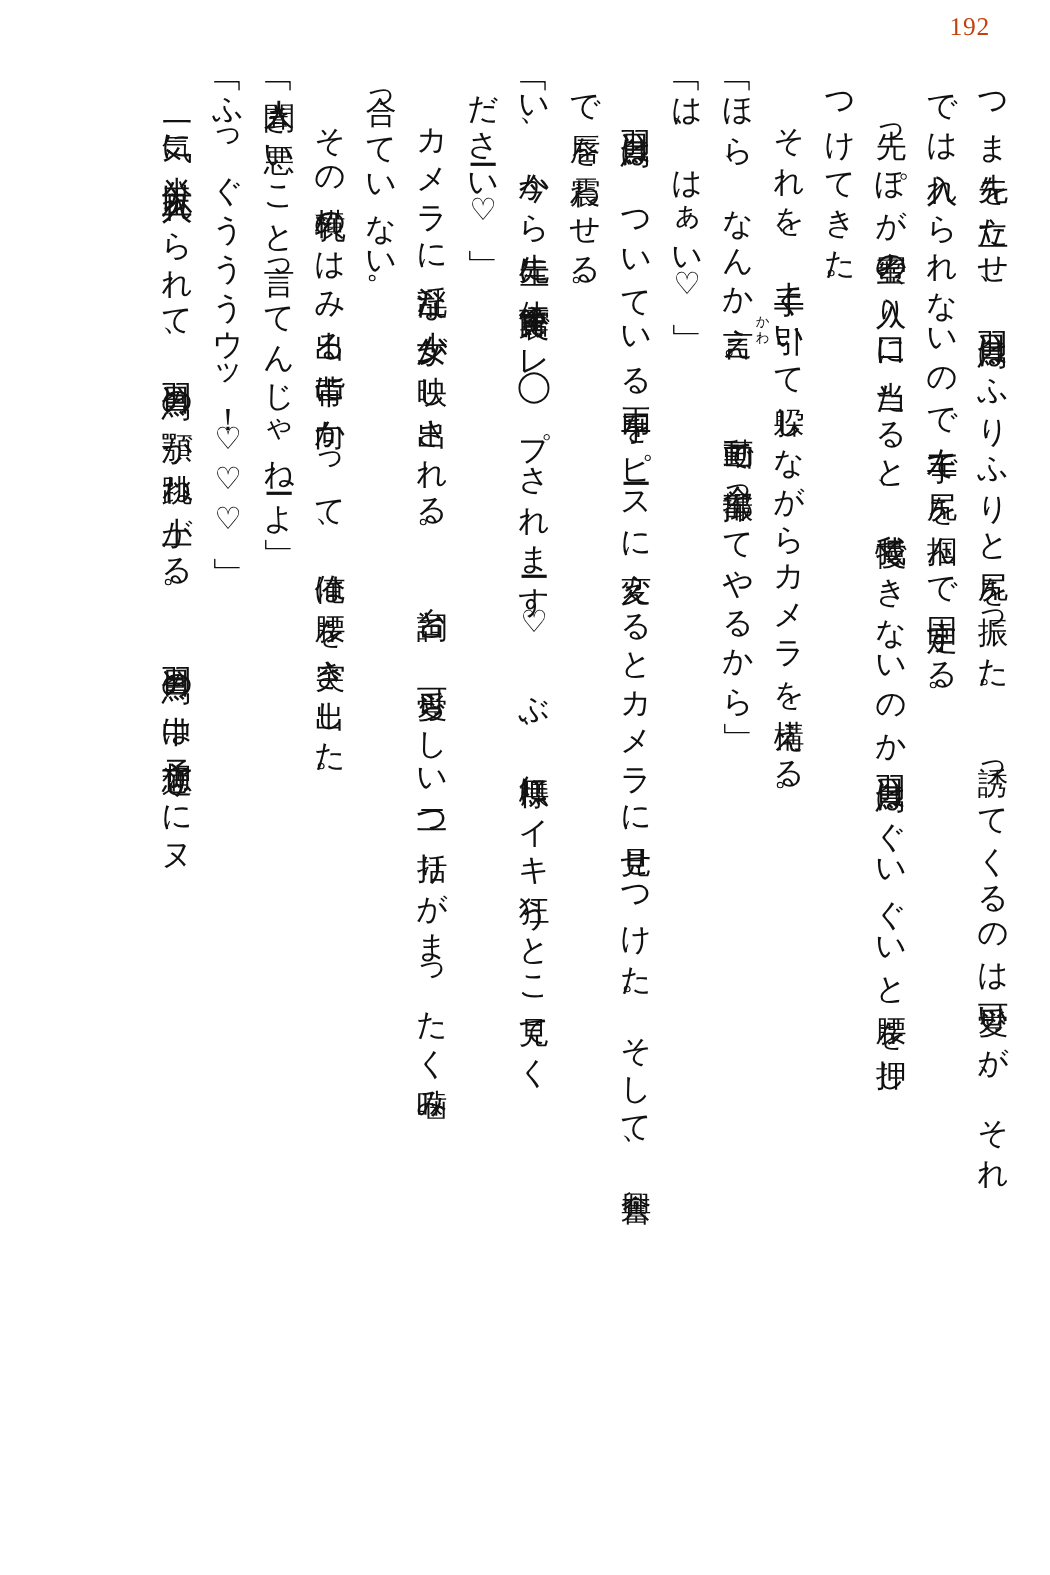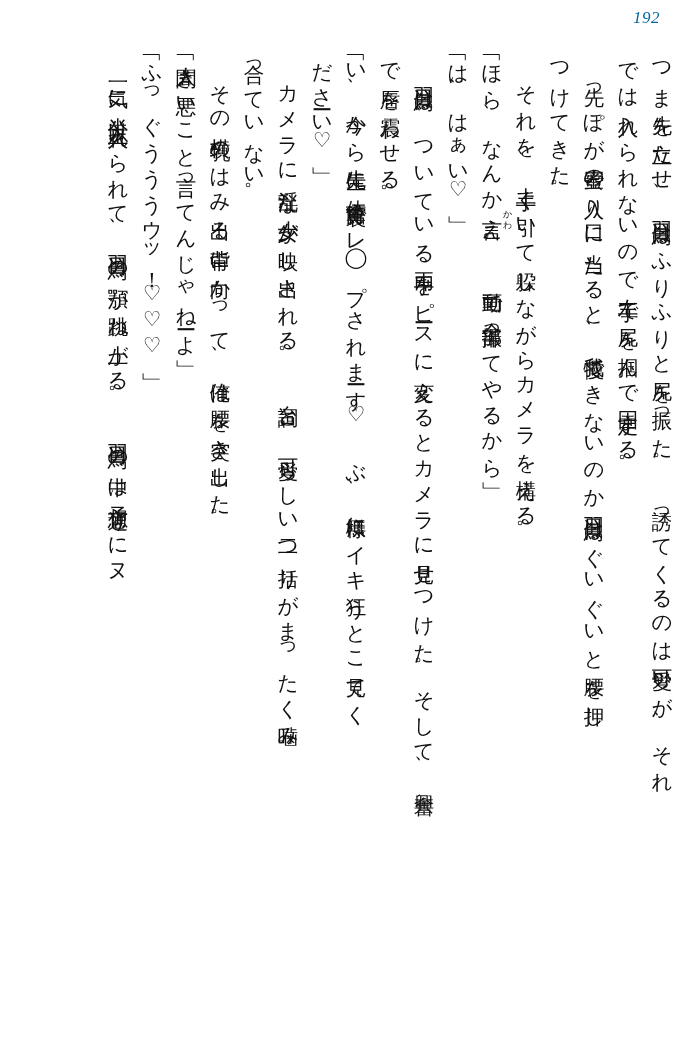--- a/index.html
+++ b/index.html
@@ -20,23 +20,22 @@
     position: absolute;
     inset: 0;
     background: #ffffff;
   }
 
   .page-number {
     position: absolute;
     top: 8px;
     right: 40px;
     font-family: "Liberation Serif", "DejaVu Serif", serif;
-    font-style: italic;
     font-size: 17px;
-    color: #0369a1;
+    color: #c2410c;
     letter-spacing: 0.5px;
   }
 
   .body-text {
     position: absolute;
     top: 48px;
     right: 28px;
     bottom: 26px;
     left: 28px;
     display: flex;

